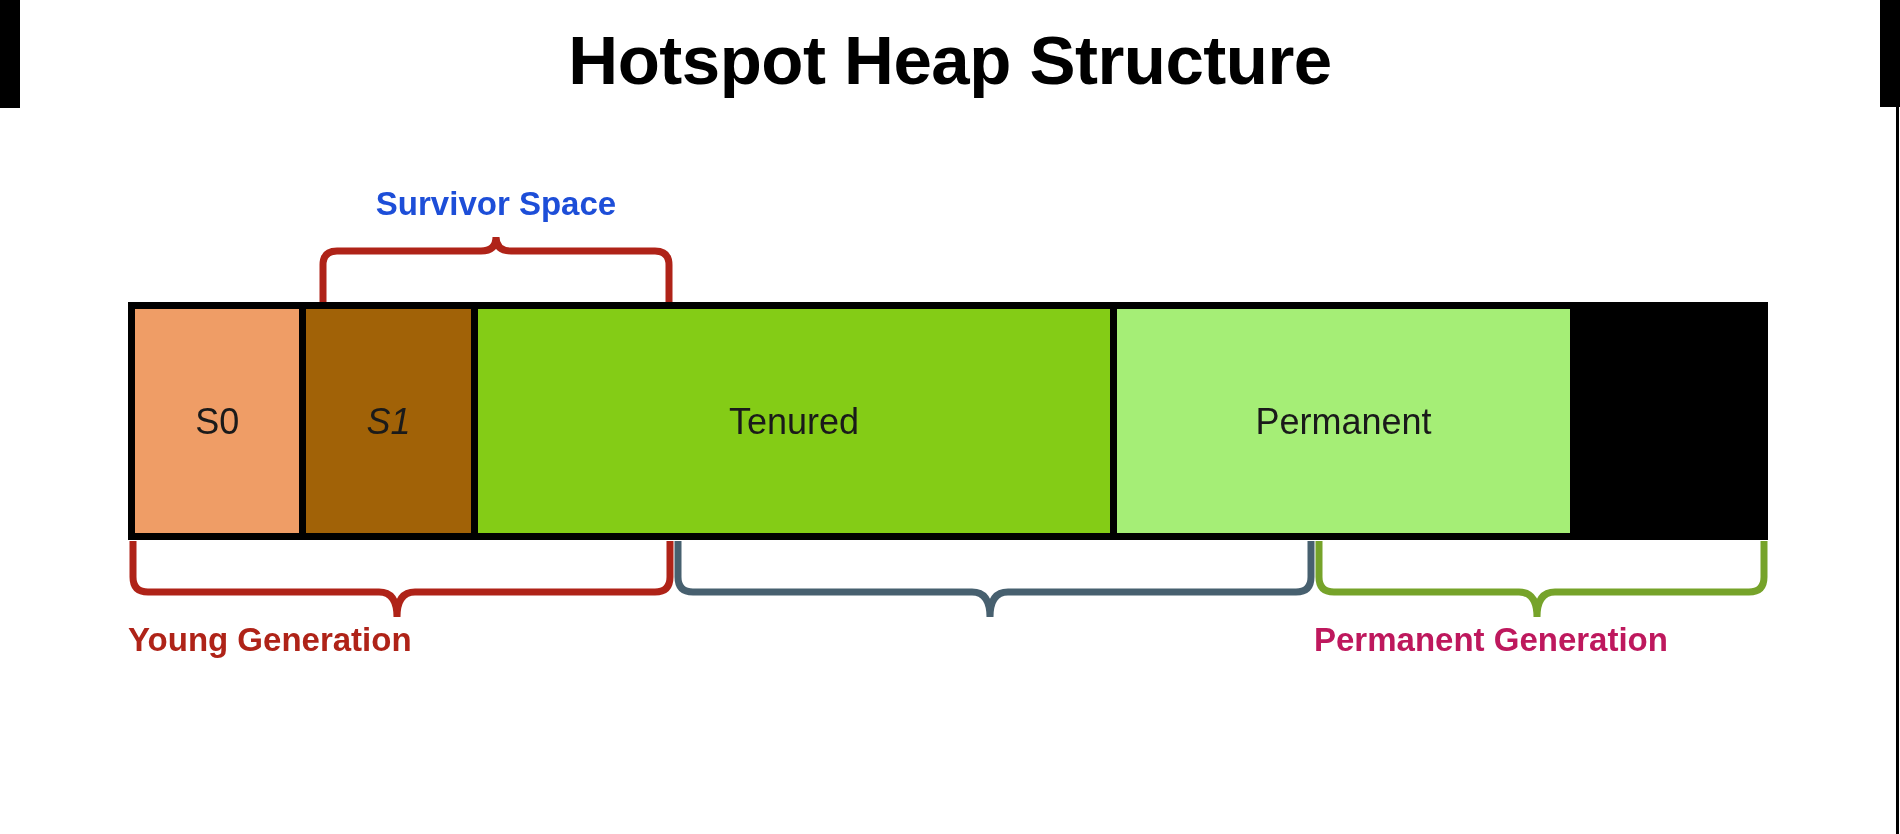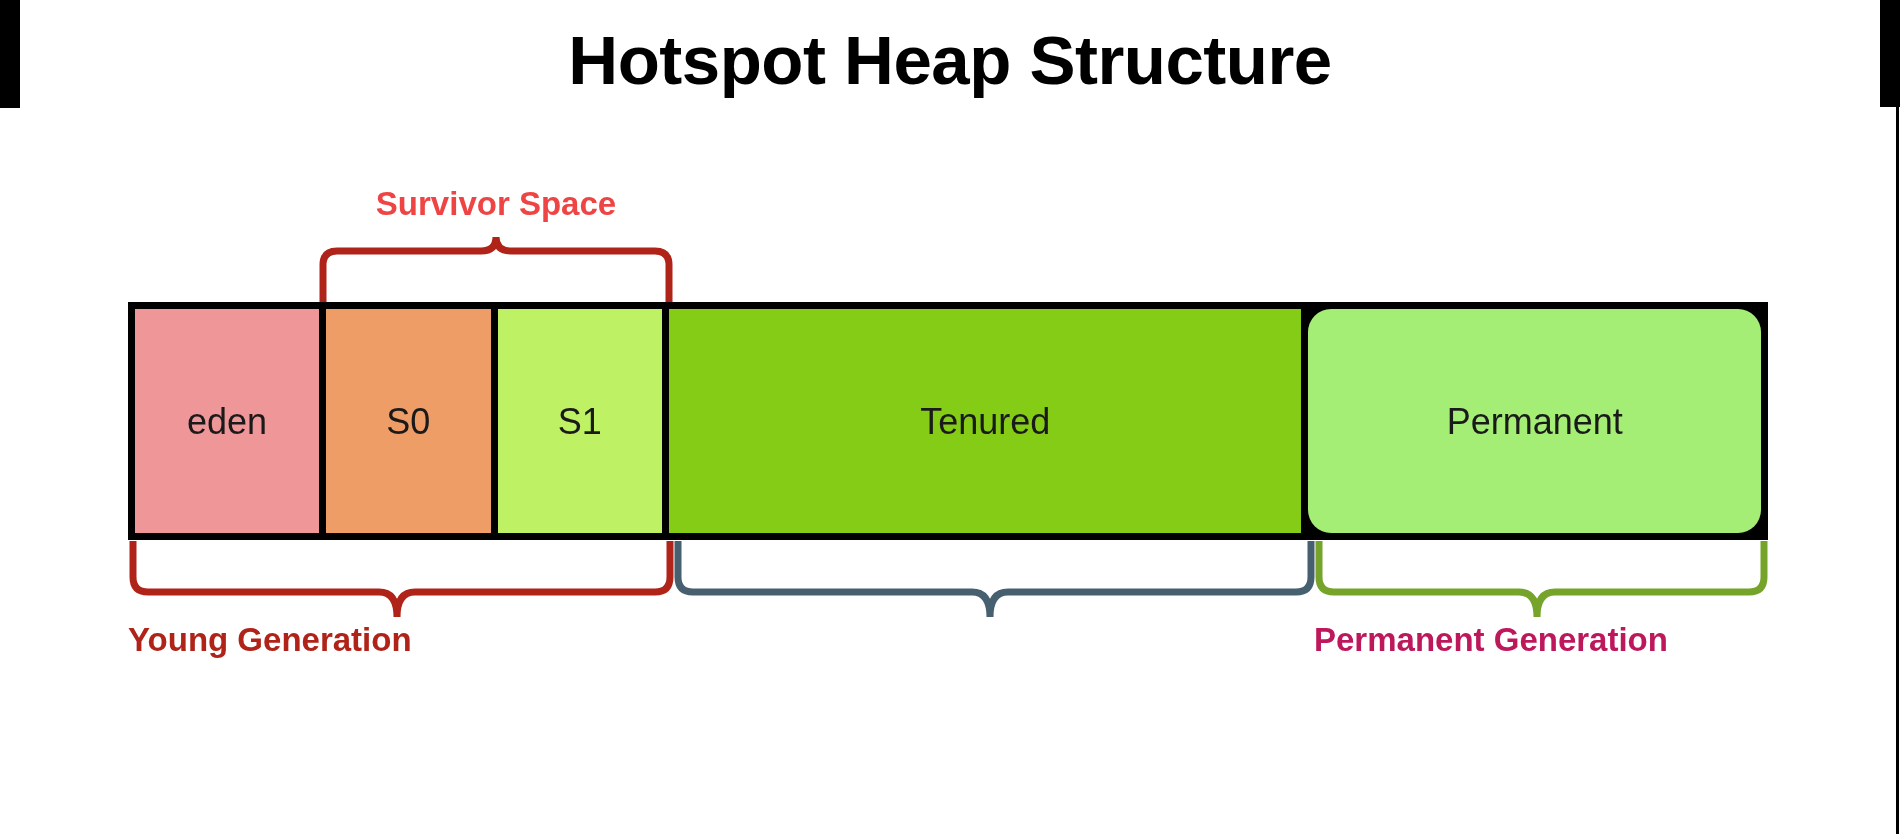--- a/index.html
+++ b/index.html
@@ -55,37 +55,37 @@
   .heap-cell {
     position: relative;
     display: flex;
     align-items: center;
     justify-content: center;
     font-size: 36px;
     color: #1a1a1a;
     border-right: 7px solid #000000;
     overflow: hidden;
   }
-  .heap-cell:last-child { border-right: none; border-radius: 23px; }
+  .heap-cell:last-child { border-right: none; }
   .heap-cell .cell-label { position: relative; top: 1px; }
 
   
   #survivor-group {
     position: absolute;
     left: 318px; top: 185px;
     width: 356px; height: 125px;
   }
   #survivor-label {
     position: absolute;
     left: 0; top: 0;
     width: 356px;
     text-align: center;
     font-size: 33px;
     font-weight: bold;
-    color: #ef4444;
+    color: #1d4ed8;
     white-space: nowrap;
   }
   #survivor-brace {
     position: absolute;
     left: 0; top: 42px;
     width: 356px; height: 78px;
   }
 
   
   .gen-group { position: absolute; }
@@ -114,27 +114,24 @@
 <div id="page-title">Hotspot Heap Structure</div>
 
 <div id="survivor-group">
   <div id="survivor-label">Survivor Space</div>
   <svg id="survivor-brace" viewBox="0 0 356 78" preserveAspectRatio="none" aria-hidden="true">
     <path d="M5,76 L5,38 Q5,24 19,24 L163,24 Q178,24 178,10 Q178,24 193,24 L337,24 Q351,24 351,38 L351,76" fill="none" stroke="#AF2318" stroke-width="7" stroke-linecap="round"></path>
   </svg>
 </div>
 
 <div id="heap-bar">
-  <div class="heap-cell" style="background: rgb(239, 150, 153); flex: 0 0 11.76%;">
-    <span class="cell-label">eden</span>
-  </div>
   <div class="heap-cell" style="background: rgb(239, 157, 102); flex: 0 0 10.54%;">
     <span class="cell-label">S0</span>
   </div>
-  <div class="heap-cell" style="background: #bef264; flex: 0 0 10.54%;">
+  <div class="heap-cell" style="background: #a16207; flex: 0 0 10.54%; font-style: italic;">
     <span class="cell-label">S1</span>
   </div>
   <div class="heap-cell" style="background: #84cc16; flex: 0 0 39.33%;">
     <span class="cell-label">Tenured</span>
   </div>
   <div class="heap-cell" style="background: rgb(165, 238, 118); flex: 0 0 27.83%;">
     <span class="cell-label">Permanent</span>
   </div>
 </div>
 

